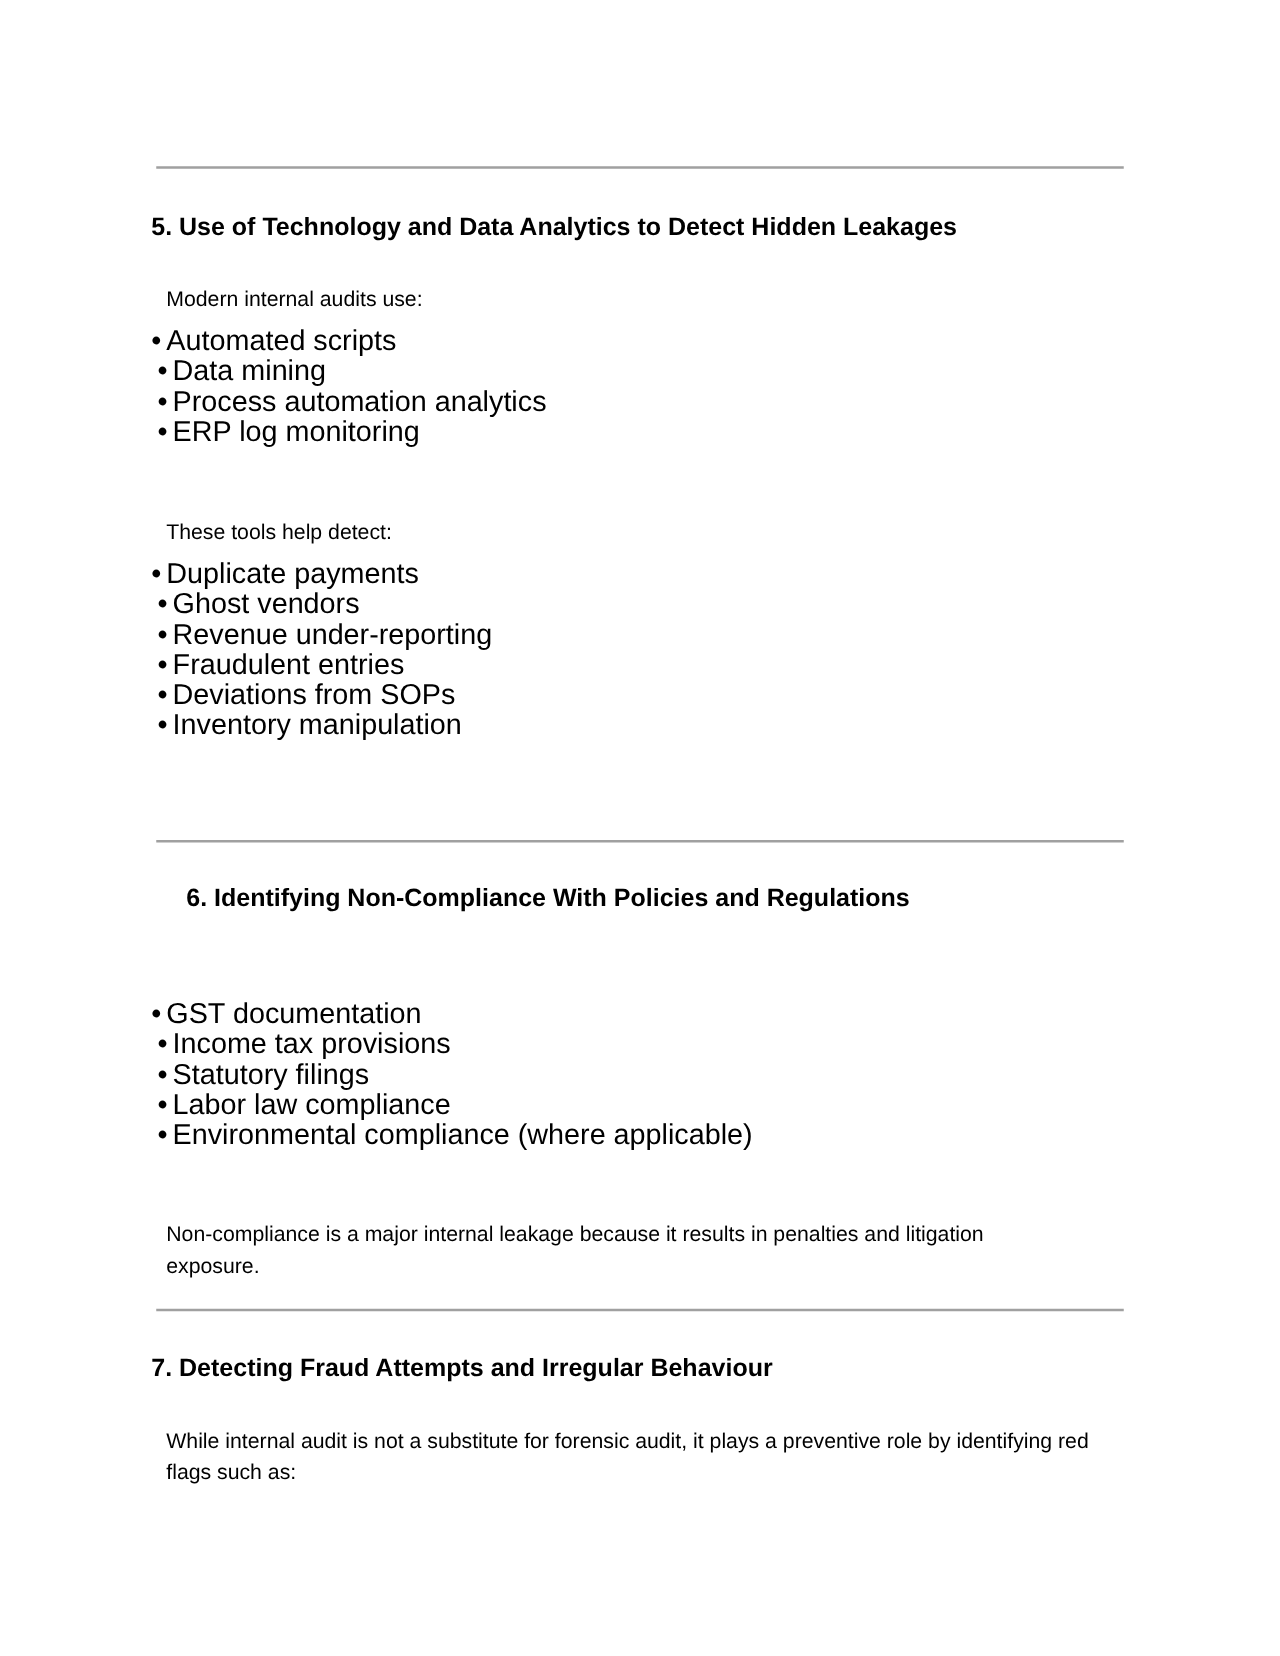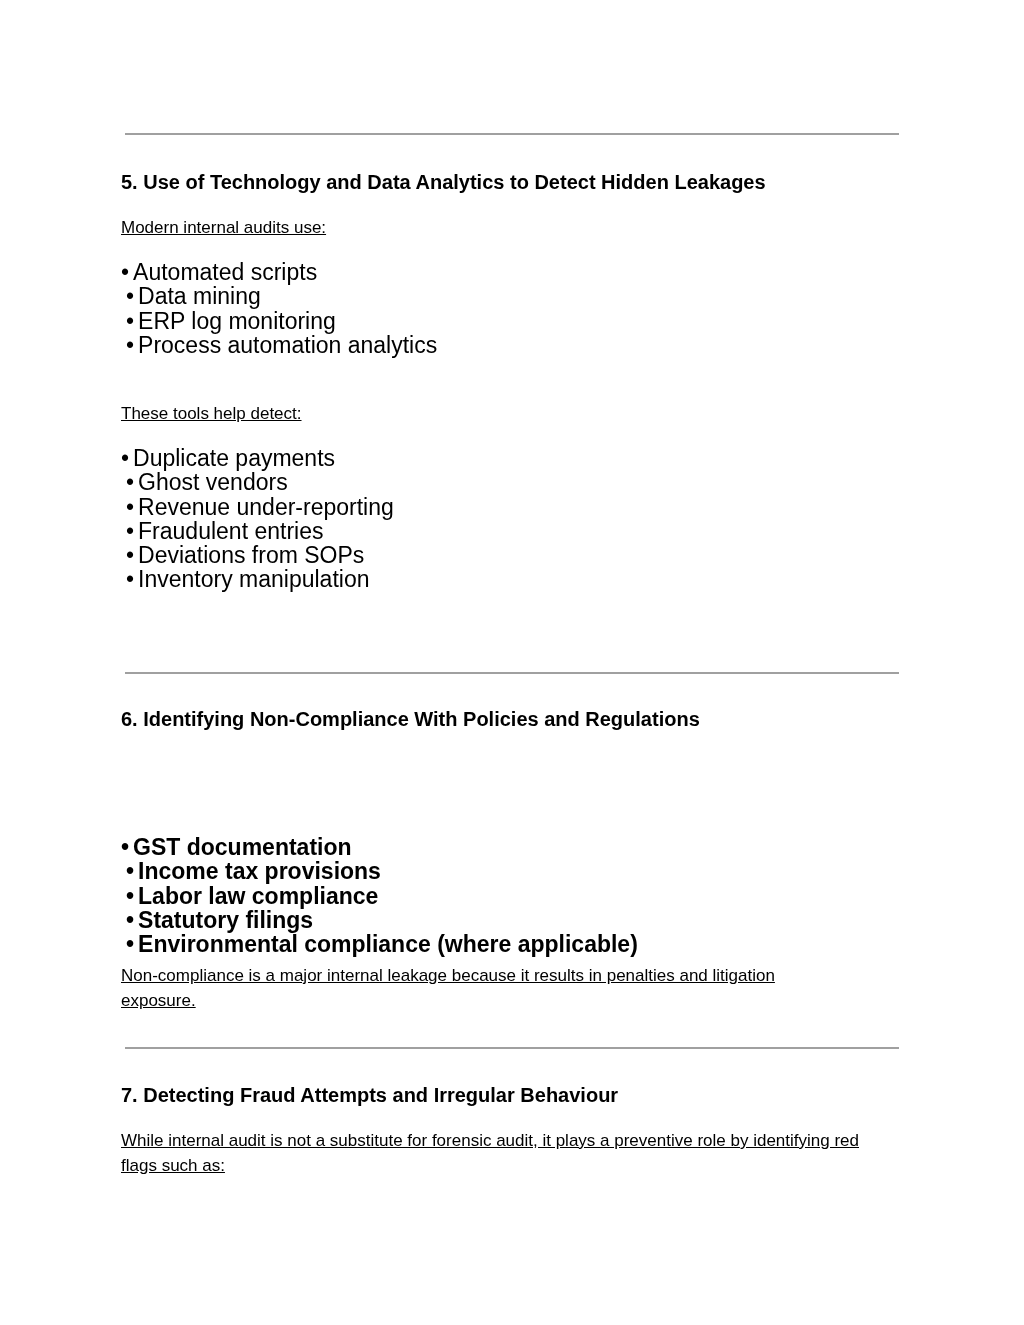--- a/index.html
+++ b/index.html
@@ -37,22 +37,21 @@
       line-height: 24px;
       white-space: nowrap;
       margin: 0;
     }
     .para {
       position: absolute;
       left: 121px;
       width: 780px;
       font-size: 17px;
       line-height: 24.5px;
-      margin: 0;
-      text-decoration: underline;
+      margin: 12px;
     }
     .list {
       position: absolute;
       left: 121px;
       margin: 0;
       padding: 0;
       list-style: none;
       font-size: 23px;
       line-height: 24.3px;
     }
@@ -72,44 +71,44 @@
 
 <div class="page">
 
   <div class="hr" style="top:133px;"></div>
   <h2 class="heading" style="top:170px;">5. Use of Technology and Data Analytics to Detect Hidden Leakages</h2>
   <p class="para" style="top:216px;">Modern internal audits use:</p>
 
   <ul class="list" style="top:260px;">
     <li><span class="bullet">•</span><span>Automated scripts</span></li>
     <li class="indent"><span class="bullet">•</span><span>Data mining</span></li>
+    <li class="indent"><span class="bullet">•</span><span>Process automation analytics</span></li>
     <li class="indent"><span class="bullet">•</span><span>ERP log monitoring</span></li>
-    <li class="indent"><span class="bullet">•</span><span>Process automation analytics</span></li>
   </ul>
 
   <p class="para" style="top:402px;">These tools help detect:</p>
 
   <ul class="list" style="top:446px;">
     <li><span class="bullet">•</span><span>Duplicate payments</span></li>
     <li class="indent"><span class="bullet">•</span><span>Ghost vendors</span></li>
     <li class="indent"><span class="bullet">•</span><span>Revenue under-reporting</span></li>
     <li class="indent"><span class="bullet">•</span><span>Fraudulent entries</span></li>
     <li class="indent"><span class="bullet">•</span><span>Deviations from SOPs</span></li>
     <li class="indent"><span class="bullet">•</span><span>Inventory manipulation</span></li>
   </ul>
 
 
   <div class="hr" style="top:672px;"></div>
-  <h2 class="heading" style="top:707px;">6. Identifying Non-Compliance With Policies and Regulations</h2>
+  <h2 class="heading" style="top:707px;margin-left:28px;">6. Identifying Non-Compliance With Policies and Regulations</h2>
 
-  <ul class="list" style="top:835px;font-weight:bold;">
+  <ul class="list" style="top:798px;">
     <li><span class="bullet">•</span><span>GST documentation</span></li>
     <li class="indent"><span class="bullet">•</span><span>Income tax provisions</span></li>
+    <li class="indent"><span class="bullet">•</span><span>Statutory filings</span></li>
     <li class="indent"><span class="bullet">•</span><span>Labor law compliance</span></li>
-    <li class="indent"><span class="bullet">•</span><span>Statutory filings</span></li>
     <li class="indent"><span class="bullet">•</span><span>Environmental compliance (where applicable)</span></li>
   </ul>
 
   <p class="para" style="top:964px; width:720px;">Non-compliance is a major internal leakage because it results in penalties and litigation exposure.</p>
 
   <div class="hr" style="top:1047px;"></div>
   <h2 class="heading" style="top:1083px;">7. Detecting Fraud Attempts and Irregular Behaviour</h2>
   <p class="para" style="top:1129px; width:775px;">While internal audit is not a substitute for forensic audit, it plays a preventive role by identifying red flags such as:</p>
 
 </div>

